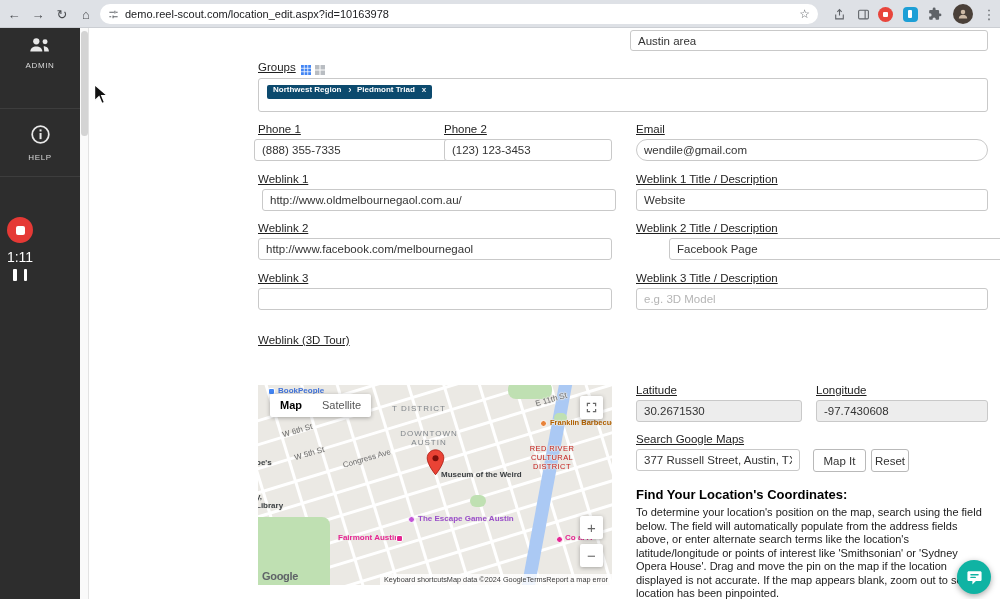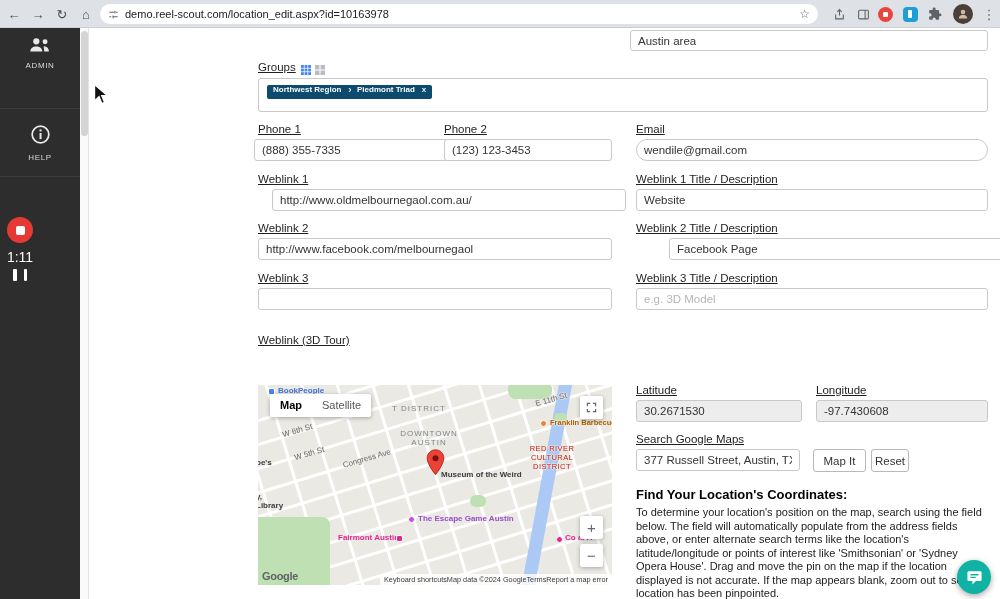--- a/index.html
+++ b/index.html
@@ -251,21 +251,21 @@
   </div>
 
   <div class="lbl" style="left:258px; top:123px">Phone 1</div>
   <input class="inp" style="left: 254px; top: 139px; width: 202px;" value="(888) 355-7335">
   <div class="lbl" style="left:444px; top:123px">Phone 2</div>
   <input class="inp" style="left: 444px; top: 139px; width: 168px;" value="(123) 123-3453">
   <div class="lbl" style="left:636px; top:123px">Email</div>
   <input class="inp" style="left: 636px; top: 139px; width: 352px; border-radius: 11px;" value="wendile@gmail.com">
 
   <div class="lbl" style="left:258px; top:173px">Weblink 1</div>
-  <input class="inp" style="left: 272px; top: 189px; width: 354px;" value="http://www.oldmelbournegaol.com.au/">
+  <input class="inp" style="left: 262px; top: 189px; width: 354px;" value="http://www.oldmelbournegaol.com.au/">
   <div class="lbl" style="left:636px; top:173px">Weblink 1 Title / Description</div>
   <input class="inp" style="left: 636px; top: 189px; width: 352px;" value="Website">
 
   <div class="lbl" style="left:258px; top:222px">Weblink 2</div>
   <input class="inp" style="left: 258px; top: 238px; width: 354px;" value="http://www.facebook.com/melbournegaol">
   <div class="lbl" style="left:636px; top:222px">Weblink 2 Title / Description</div>
   <input class="inp" style="left: 636px; top: 238px; width: 352px; margin-left: 33px;" value="Facebook Page">
 
   <div class="lbl" style="left:258px; top:272px">Weblink 3</div>
   <input class="inp" style="left: 258px; top: 288px; width: 354px;" value="">

